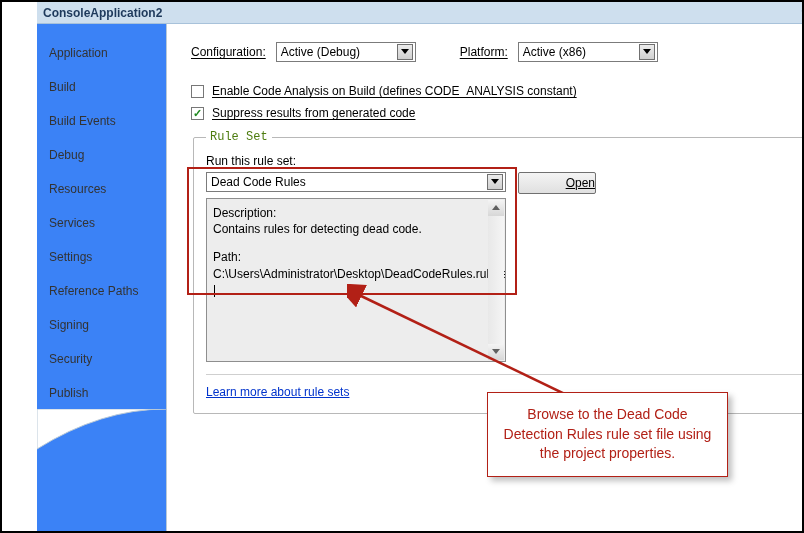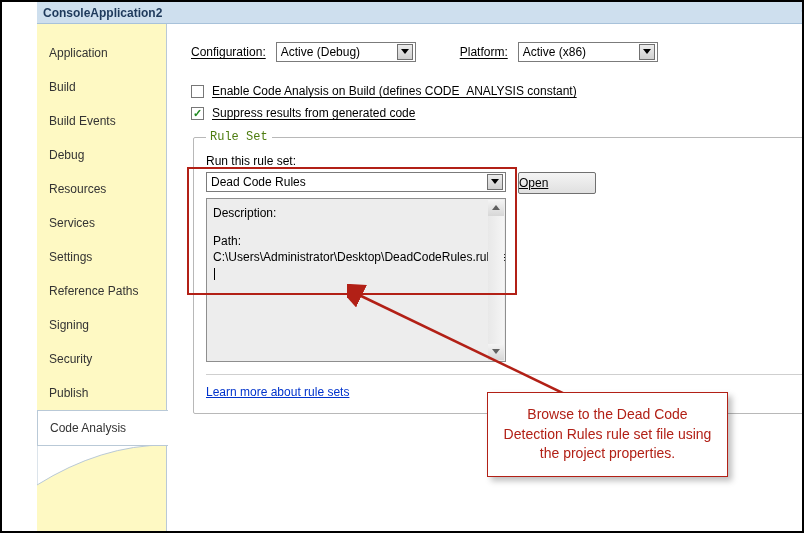--- a/index.html
+++ b/index.html
@@ -32,21 +32,21 @@
     justify-content: space-between;
   }
   .titlebar-controls { display: flex; gap: 2px; }
   .titlebar-controls span { width: 16px; text-align: center; color: #1E395B; cursor: default; }
   .body {
     display: flex;
     height: calc(100% - 22px);
   }
   .sidebar {
     width: 130px;
-    background: #fef9c3;
+    background: #3b82f6;
     padding-top: 12px;
     position: relative;
   }
   .sidebar::after{
     content:"";
     position:absolute;
     right:0; top:0; bottom:0;
     width:1px;
     background:#B9C9D7;
   }
@@ -114,21 +114,21 @@
   }
   fieldset.ruleset legend { padding:0 4px; color:#4d7c0f;font-family:Liberation Mono, monospace; }
   .rs-row { display:flex; align-items:flex-start; gap:12px; }
   .rs-left { flex:0 0 300px; }
   .rs-sel { width:300px; }
   .open-btn {
     width:78px; height:22px;
     background:linear-gradient(#F4F4F4,#E0E0E0);
     border:1px solid #707070;
     border-radius:2px;
-    display:flex;align-items:center;justify-content:flex-start;
+    display:flex;align-items:center;justify-content:flex-end;
     font-size:12px; color:#000;
     margin-top:0px;
   }
   .desc {
     width:300px; height:164px;
     border:1px solid #8E8E8E;
     background:#EDEDED;
     margin-top:6px;
     position:relative;
     padding:6px 20px 0 6px;
@@ -203,21 +203,20 @@
       <div class="side-item">Build</div>
       <div class="side-item">Build Events</div>
       <div class="side-item">Debug</div>
       <div class="side-item">Resources</div>
       <div class="side-item">Services</div>
       <div class="side-item">Settings</div>
       <div class="side-item">Reference Paths</div>
       <div class="side-item">Signing</div>
       <div class="side-item">Security</div>
       <div class="side-item">Publish</div>
-      <div class="side-item" data-active="true">Code Analysis</div>
       <div class="side-tail">
         <svg width="130" height="42">
             <path d="M0,0 L129,0 Q64,0 0,40 Z" fill="#fff" stroke="#B9C9D7"></path>
           </svg>
       </div>
     </div>
 
     <div class="main">
 
       <div class="row config-row">
@@ -259,20 +258,21 @@
             <div class="sel rs-sel">
               <span>Dead Code Rules</span>
               <span class="drop">
                   <svg width="8" height="6">
                     <path d="M0,0 L8,0 L4,5 Z" fill="#000"></path>
                   </svg>
                 </span>
             </div>
             <div class="desc">
               <div>Description:</div>
+              <div>Contains rules for detecting dead code.</div>
               <div style="height:12px"></div>
               <div>Path:</div>
               <div class="cursor">C:\Users\Administrator\Desktop\DeadCodeRules.ruleset</div>
               <div class="sbar">
                 <div class="up">
                     <svg width="8" height="6">
                       <path d="M0,5 L8,5 L4,0 Z" fill="#606060"></path>
                     </svg>
                   </div>
                 <div class="track"></div>

